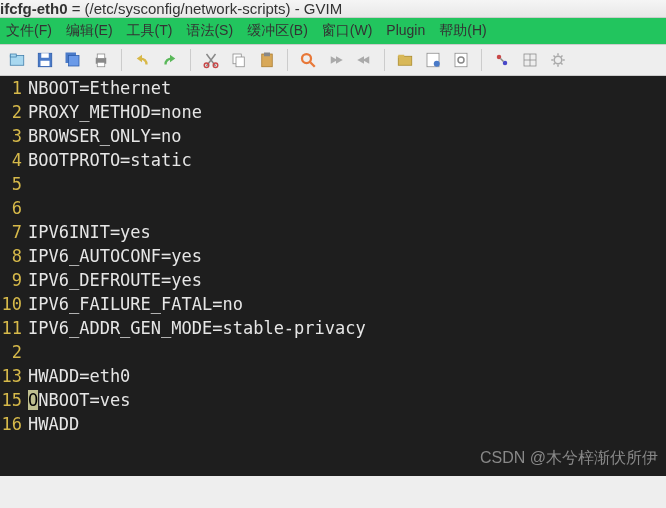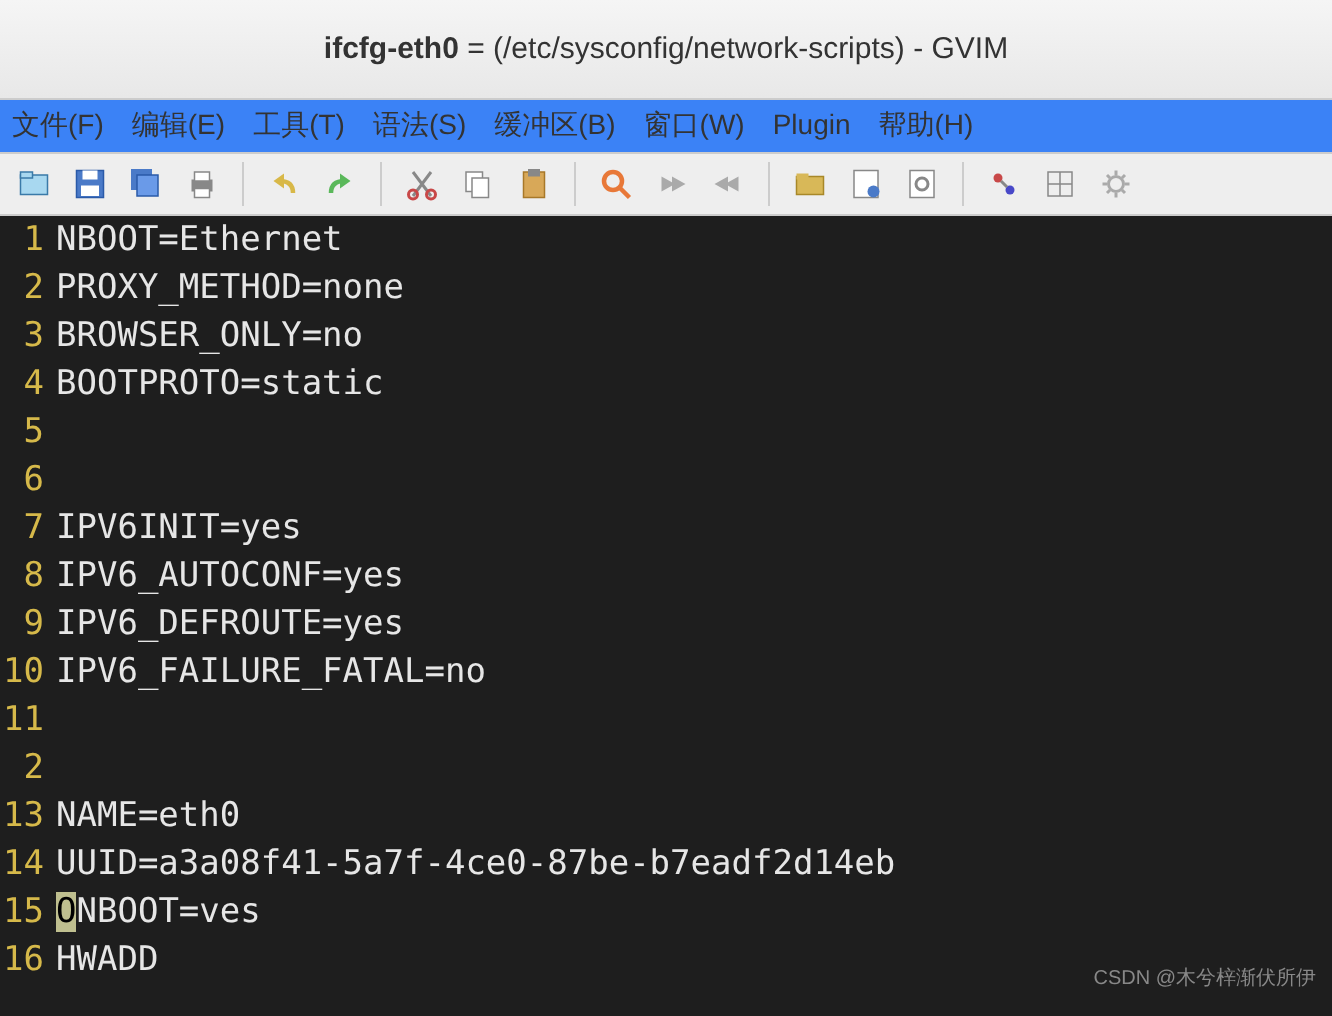--- a/index.html
+++ b/index.html
@@ -1,30 +1,30 @@
 <!DOCTYPE html>
 <html><head>
 <meta charset="utf-8">
 <style>
 * { margin: 0; padding: 0; box-sizing: border-box; }
 body { font-family: sans-serif; width: 666px; height: 508px; overflow: hidden; background: #eeeeee; }
-.titlebar { background: linear-gradient(#f5f5f5,#e8e8e8); text-align: center; padding: 16px 0; font-size: 15px; color: #333; border-bottom: 1px solid #ccc; }
+.titlebar { background: linear-gradient(#f5f5f5,#e8e8e8); text-align: left; padding: 0 0; font-size: 15px; color: #333; border-bottom: 1px solid #ccc; }
 .titlebar b { font-weight: bold; }
-.menubar { background: #3b82f6; padding: 4px 6px; font-size: 14px; color: #333; border-bottom: 1px solid #ccc; display: flex; gap: 14px; }
+.menubar { background: #22c55e; padding: 4px 6px; font-size: 14px; color: #333; border-bottom: 1px solid #ccc; display: flex; gap: 14px; }
 .menubar span { cursor: default; }
 .toolbar { background: #eeeeee; padding: 4px 6px; border-bottom: 1px solid #ccc; display: flex; align-items: center; gap: 6px; }
 .toolbar .sep { width: 1px; height: 22px; background: #ccc; margin: 0 3px; }
 .tb { width: 22px; height: 22px; display: flex; align-items: center; justify-content: center; border-radius: 3px; }
 .tb svg { width: 18px; height: 18px; }
 .editor { background: #1e1e1e; font-family: "DejaVu Sans Mono", monospace; font-size: 17px; line-height: 24px; height: 400px; position: relative; }
 .line { display: flex; }
 .gutter { width: 28px; text-align: right; padding-right: 6px; color: #d6b94a; user-select: none; }
 .code { color: #e6e6e6; white-space: pre; }
 .cursor-block { background: #bfbf8f; color: #000; }
-.watermark { position: absolute; bottom: 6px; right: 8px; color: #888; font-size: 10px; font-family: sans-serif; }
+.watermark { position: absolute; bottom: 6px; right: 8px; color: #888; font-size: 16px; font-family: sans-serif; }
 </style>
 </head>
 <body>
 
 <div class="titlebar">
   <b>ifcfg-eth0</b> = <span>(/etc/sysconfig/network-scripts)</span> - <span>GVIM</span>
 </div>
 
 <div class="menubar" id="menubar">
     <span>文件(F)</span>
@@ -191,32 +191,29 @@
     <div class="line">
       <div class="gutter">9</div>
       <div class="code">IPV6_DEFROUTE=yes</div>
     </div>
     <div class="line">
       <div class="gutter">10</div>
       <div class="code">IPV6_FAILURE_FATAL=no</div>
     </div>
     <div class="line">
       <div class="gutter">11</div>
+      <div class="code">IPV6_ADDR_GEN_MODE=stable-privacy</div>
     </div>
     <div class="line">
       <div class="gutter">2</div>
       <div class="code"></div>
     </div>
     <div class="line">
       <div class="gutter">13</div>
-      <div class="code">NAME=eth0</div>
-    </div>
-    <div class="line">
-      <div class="gutter">14</div>
-      <div class="code">UUID=a3a08f41-5a7f-4ce0-87be-b7eadf2d14eb</div>
+      <div class="code">HWADD=eth0</div>
     </div>
     <div class="line">
       <div class="gutter">15</div>
       <div class="code"><span class="cursor-block">O</span>NBOOT=ves</div>
     </div>
     <div class="line">
       <div class="gutter">16</div>
       <div class="code">HWADD</div>
     </div>
     <div class="watermark">CSDN @木兮梓渐伏所伊</div>

